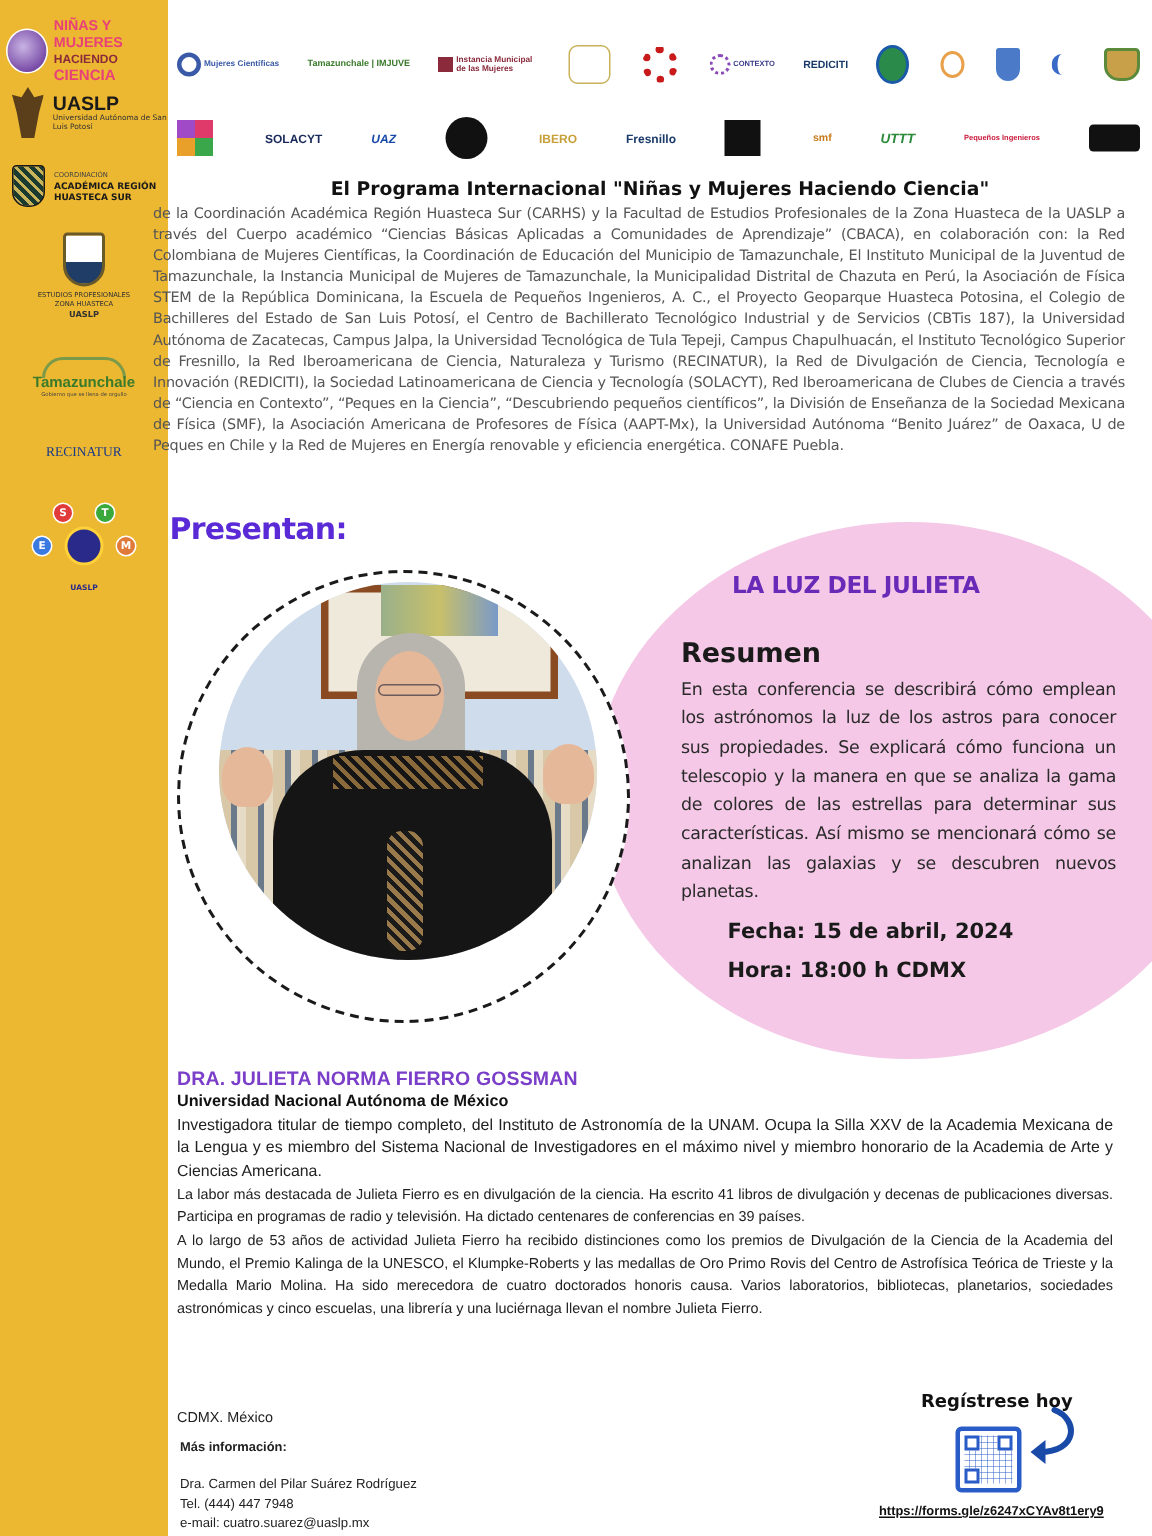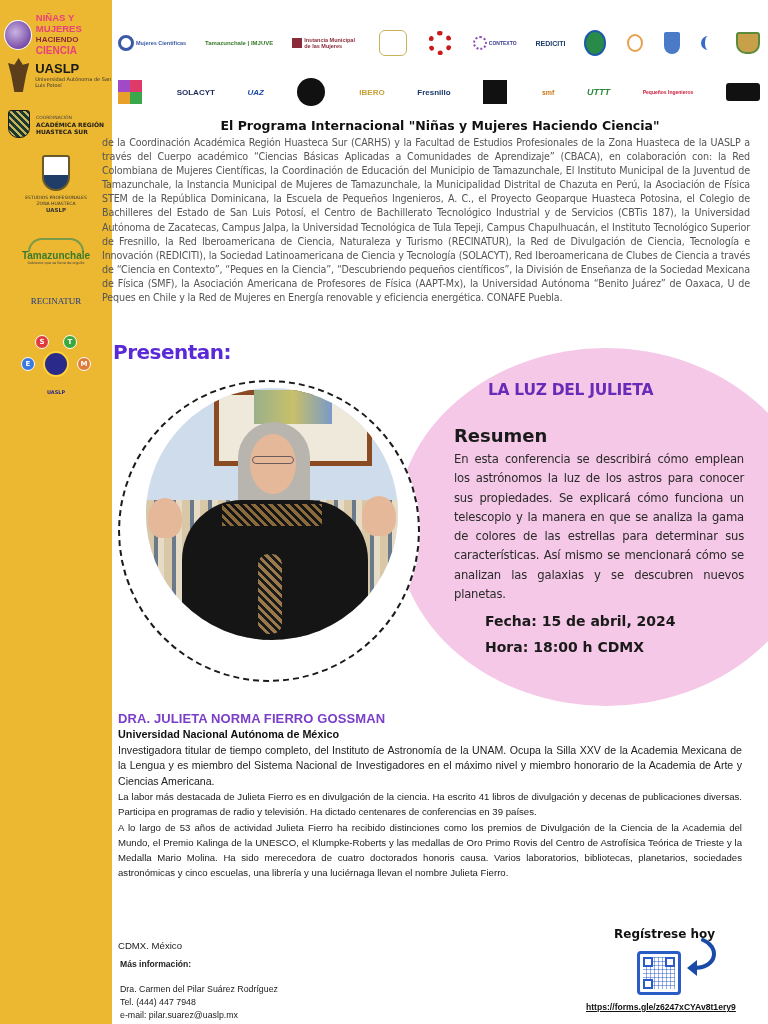--- a/index.html
+++ b/index.html
@@ -263,21 +263,21 @@
   <p>Investigadora titular de tiempo completo, del Instituto de Astronomía de la UNAM. Ocupa la Silla XXV de la Academia Mexicana de la Lengua y es miembro del Sistema Nacional de Investigadores en el máximo nivel y miembro honorario de la Academia de Arte y Ciencias Americana.</p>
   <p class="small">La labor más destacada de Julieta Fierro es en divulgación de la ciencia. Ha escrito 41 libros de divulgación y decenas de publicaciones diversas. Participa en programas de radio y televisión. Ha dictado centenares de conferencias en 39 países.</p>
   <p class="small">A lo largo de 53 años de actividad Julieta Fierro ha recibido distinciones como los premios de Divulgación de la Ciencia de la Academia del Mundo, el Premio Kalinga de la UNESCO, el Klumpke-Roberts y las medallas de Oro Primo Rovis del Centro de Astrofísica Teórica de Trieste y la Medalla Mario Molina. Ha sido merecedora de cuatro doctorados honoris causa. Varios laboratorios, bibliotecas, planetarios, sociedades astronómicas y cinco escuelas, una librería y una luciérnaga llevan el nombre Julieta Fierro.</p>
 </div>
 <div class="city">CDMX. México</div>
 
 <div class="more-h">Más información:</div>
 <div class="contact">
   <div>Dra. Carmen del Pilar Suárez Rodríguez</div>
   <div>Tel. (444) 447 7948</div>
-  <div>e-mail: pilar.suarez@uaslp.mx</div>
+  <div>e-mail: cuatro.suarez@uaslp.mx</div>
 </div>
 
 <div class="reg-h">Regístrese hoy</div>
 <div class="qr">
   <div class="qr-inner">
     <div class="c" style="left:0;top:0"></div>
     <div class="c" style="right:0;top:0"></div>
     <div class="c" style="left:0;bottom:0"></div>
   </div>
 </div>

